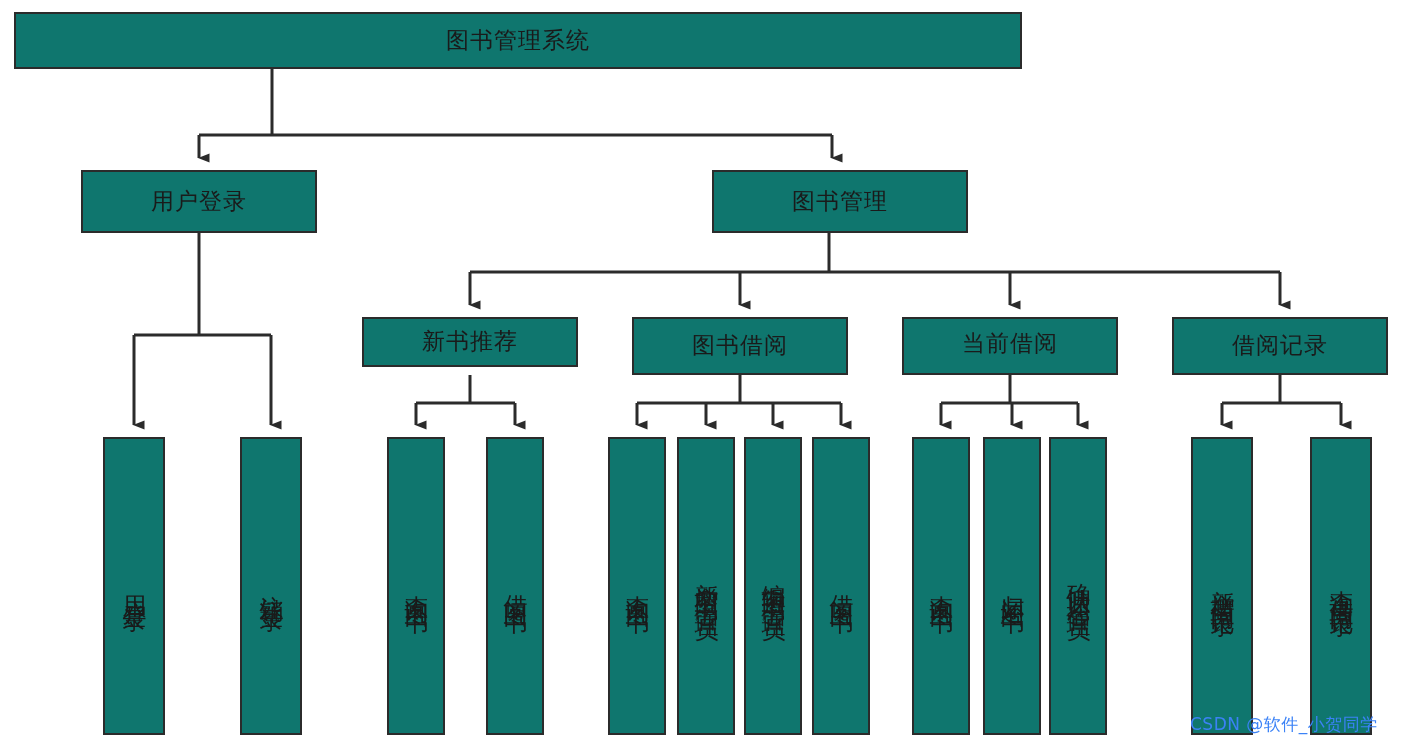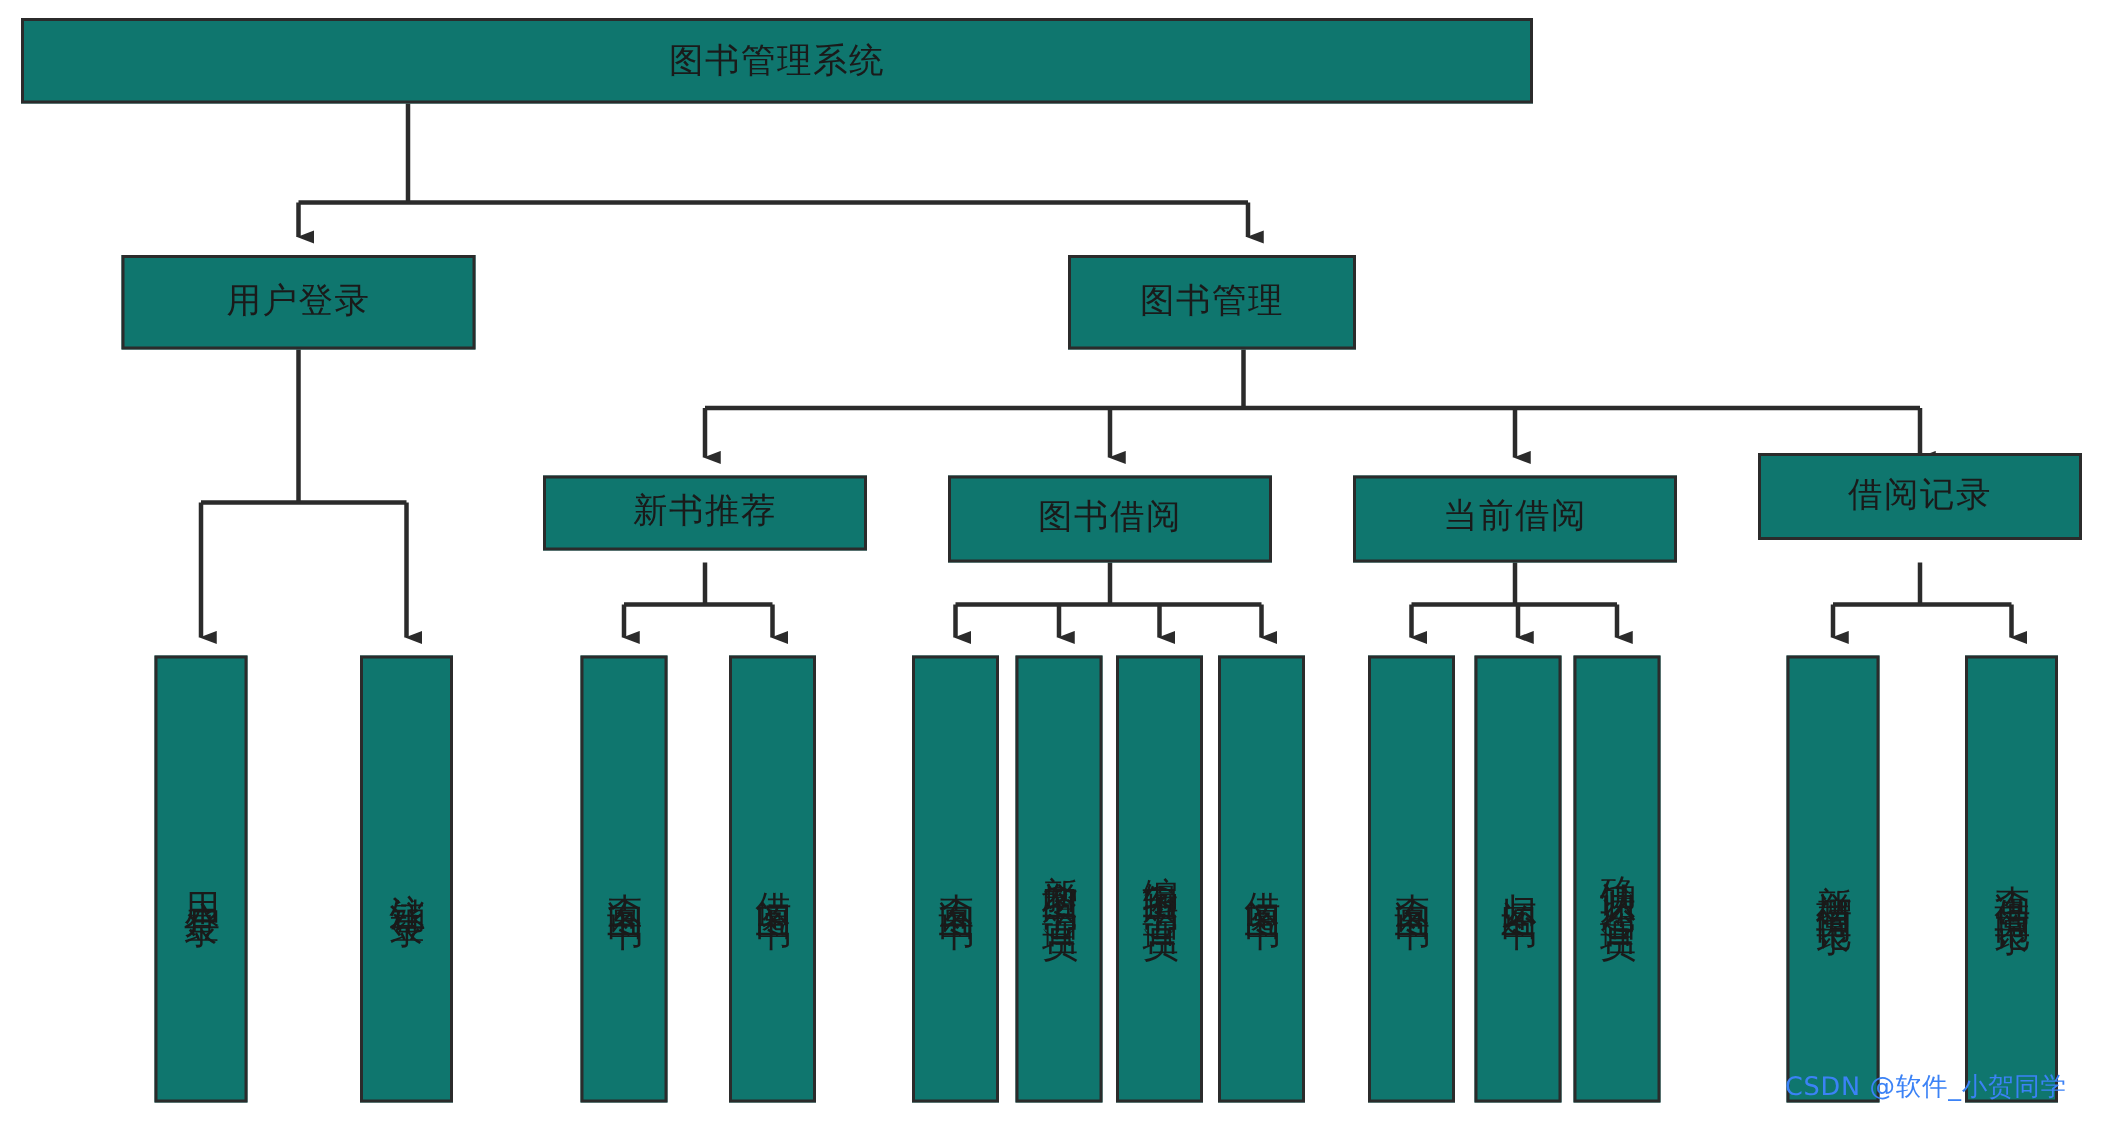--- a/index.html
+++ b/index.html
@@ -126,37 +126,37 @@
   </svg>
 
   <div class="node root" style="left:14px; top:12px; width:1008px; height:57px;">
     <span>图书管理系统</span>
   </div>
 
   <div class="node horiz" style="left:81px; top:170px; width:236px; height:63px;">
     <span>用户登录</span>
   </div>
 
-  <div class="node horiz" style="left:712px; top:170px; width:192px; height:63px;">
+  <div class="node horiz" style="left:712px; top:170px; width:256px; height:63px;">
     <span>图书管理</span>
   </div>
 
   <div class="node horiz" style="left:362px; top:317px; width:216px; height:50px;">
     <span>新书推荐</span>
   </div>
 
   <div class="node horiz" style="left:632px; top:317px; width:216px; height:58px;">
     <span>图书借阅</span>
   </div>
 
   <div class="node horiz" style="left:902px; top:317px; width:216px; height:58px;font-family:Liberation Mono, monospace;">
     <span>当前借阅</span>
   </div>
 
-  <div class="node horiz" style="left:1172px; top:302px; width:216px; height:58px;">
+  <div class="node horiz" style="left:1172px; top:317px; width:216px; height:58px;">
     <span>借阅记录</span>
   </div>
 
   <div class="node vert" style="left:103px; top:437px; width:62px; height:298px;">
     <span>用户登录</span>
   </div>
 
   <div class="node vert" style="left:240px; top:437px; width:62px; height:298px;">
     <span>注销登录</span>
   </div>

